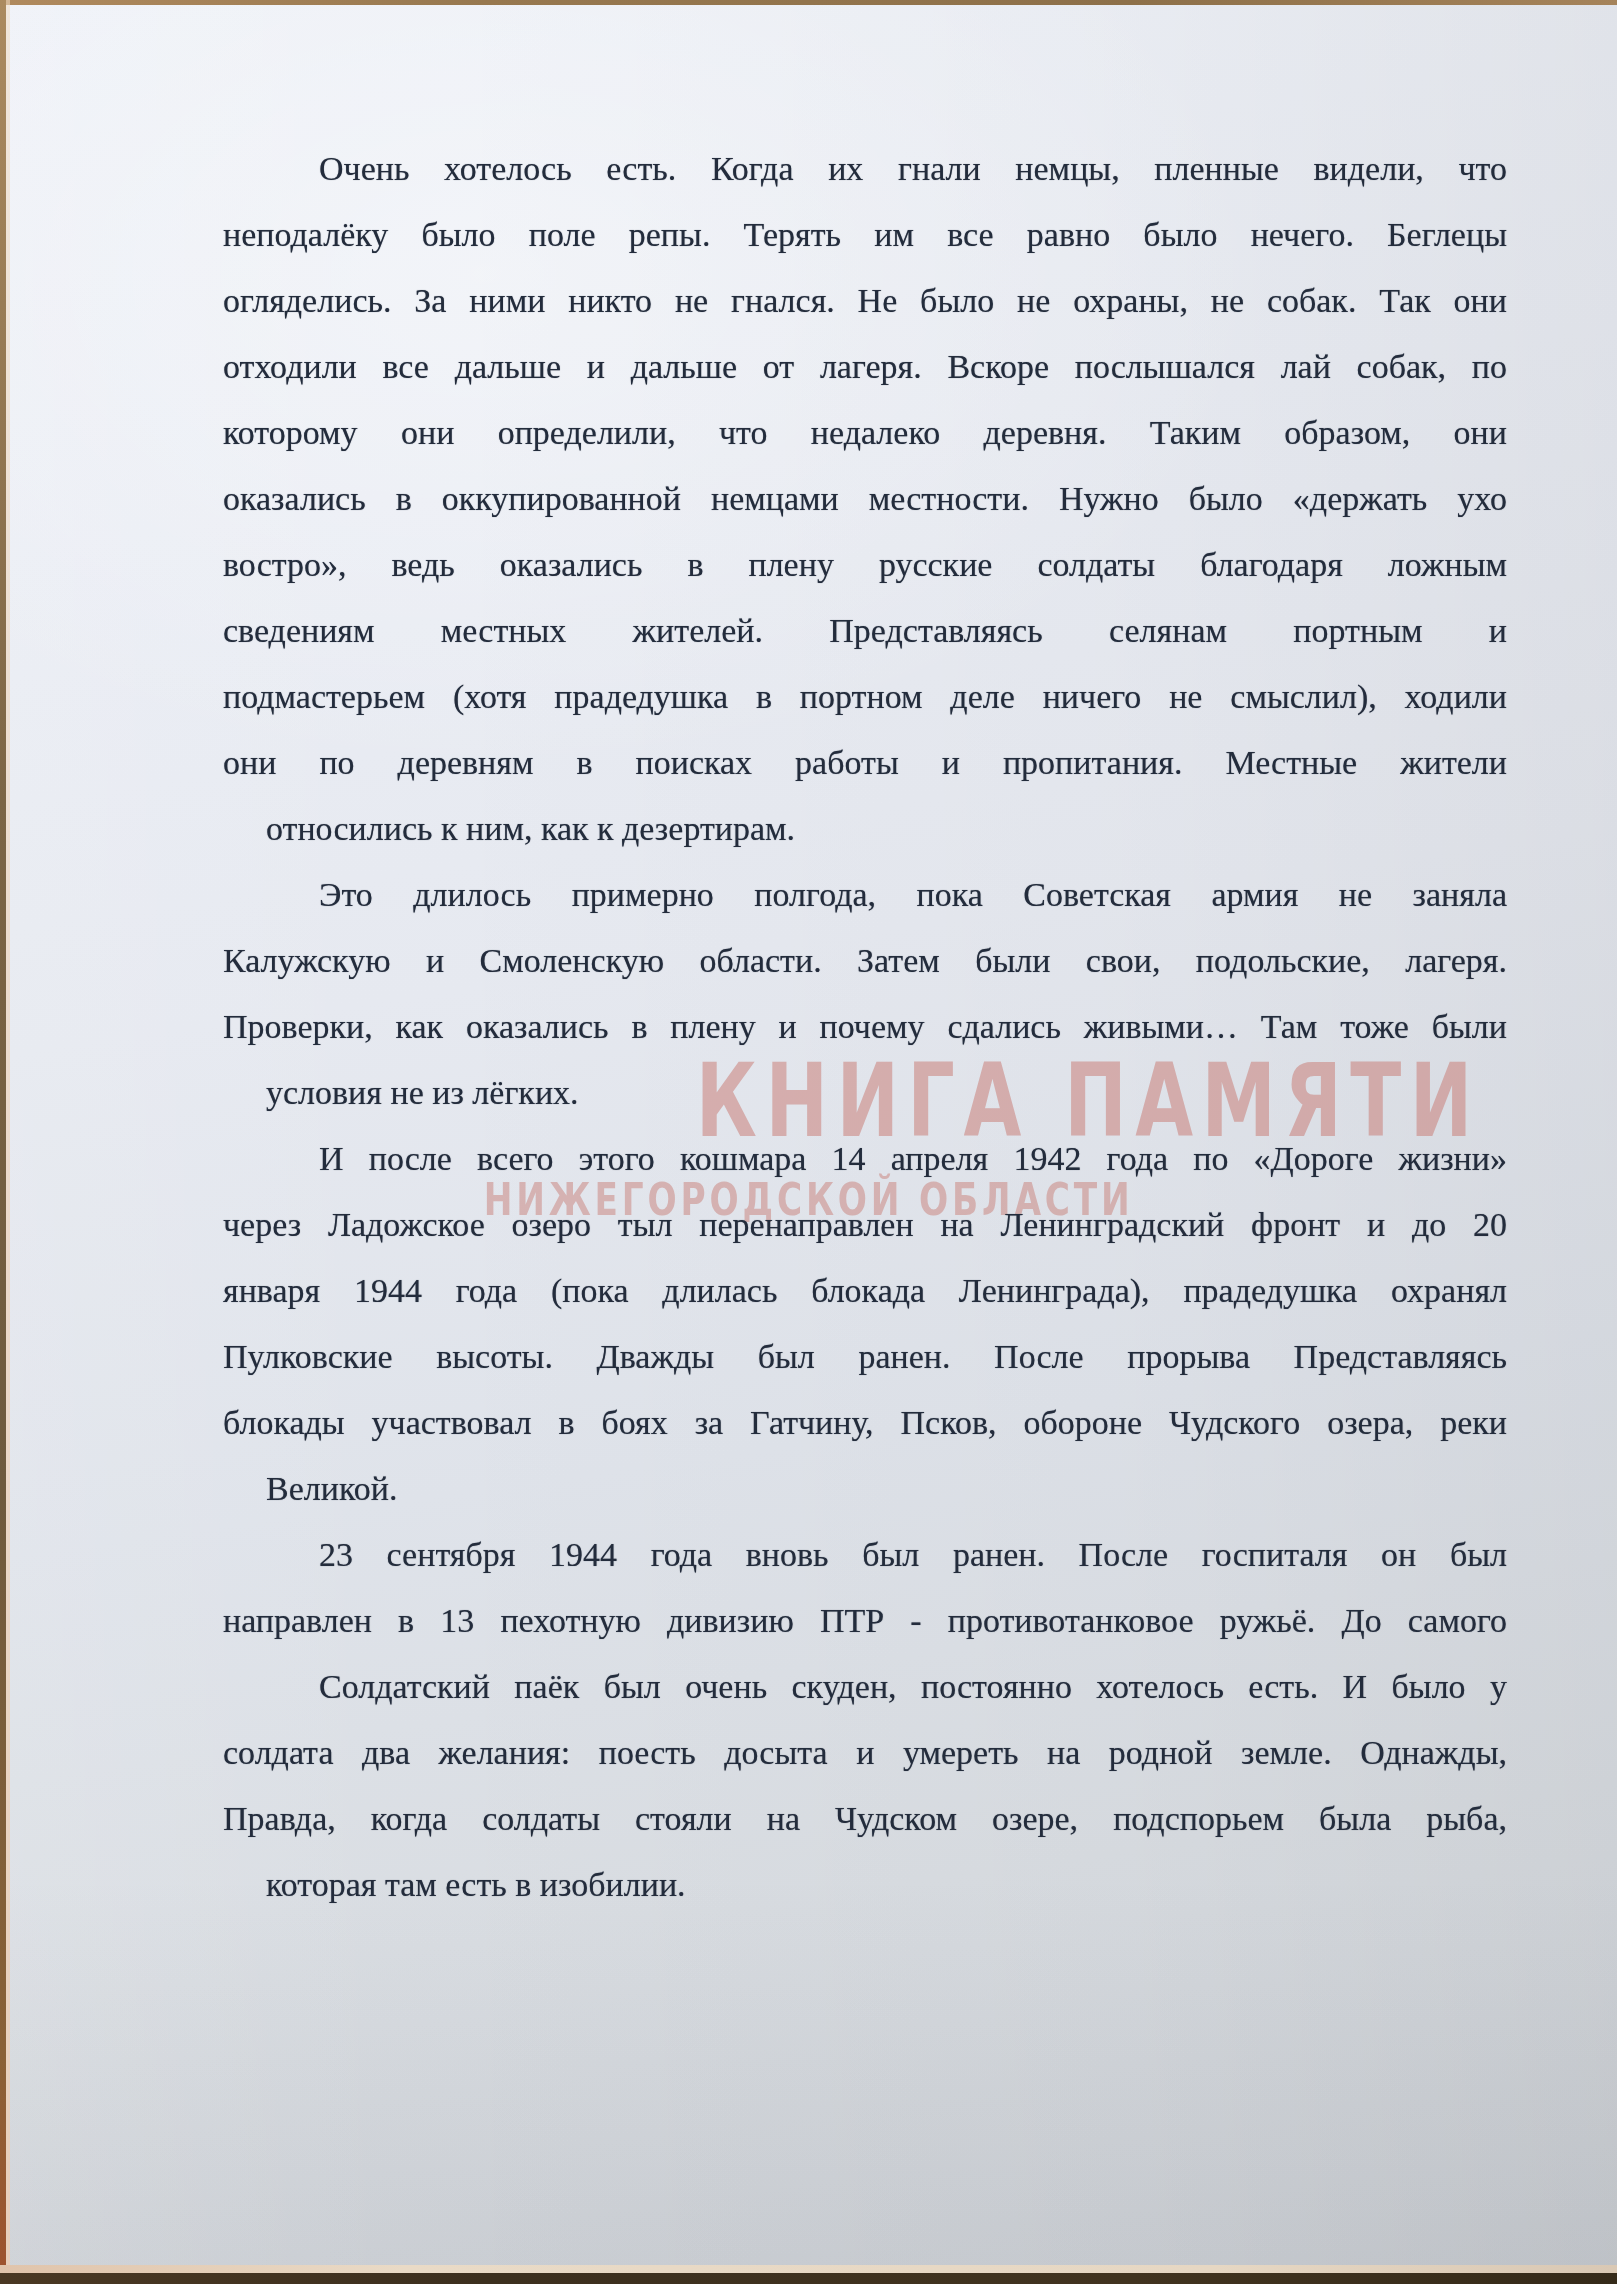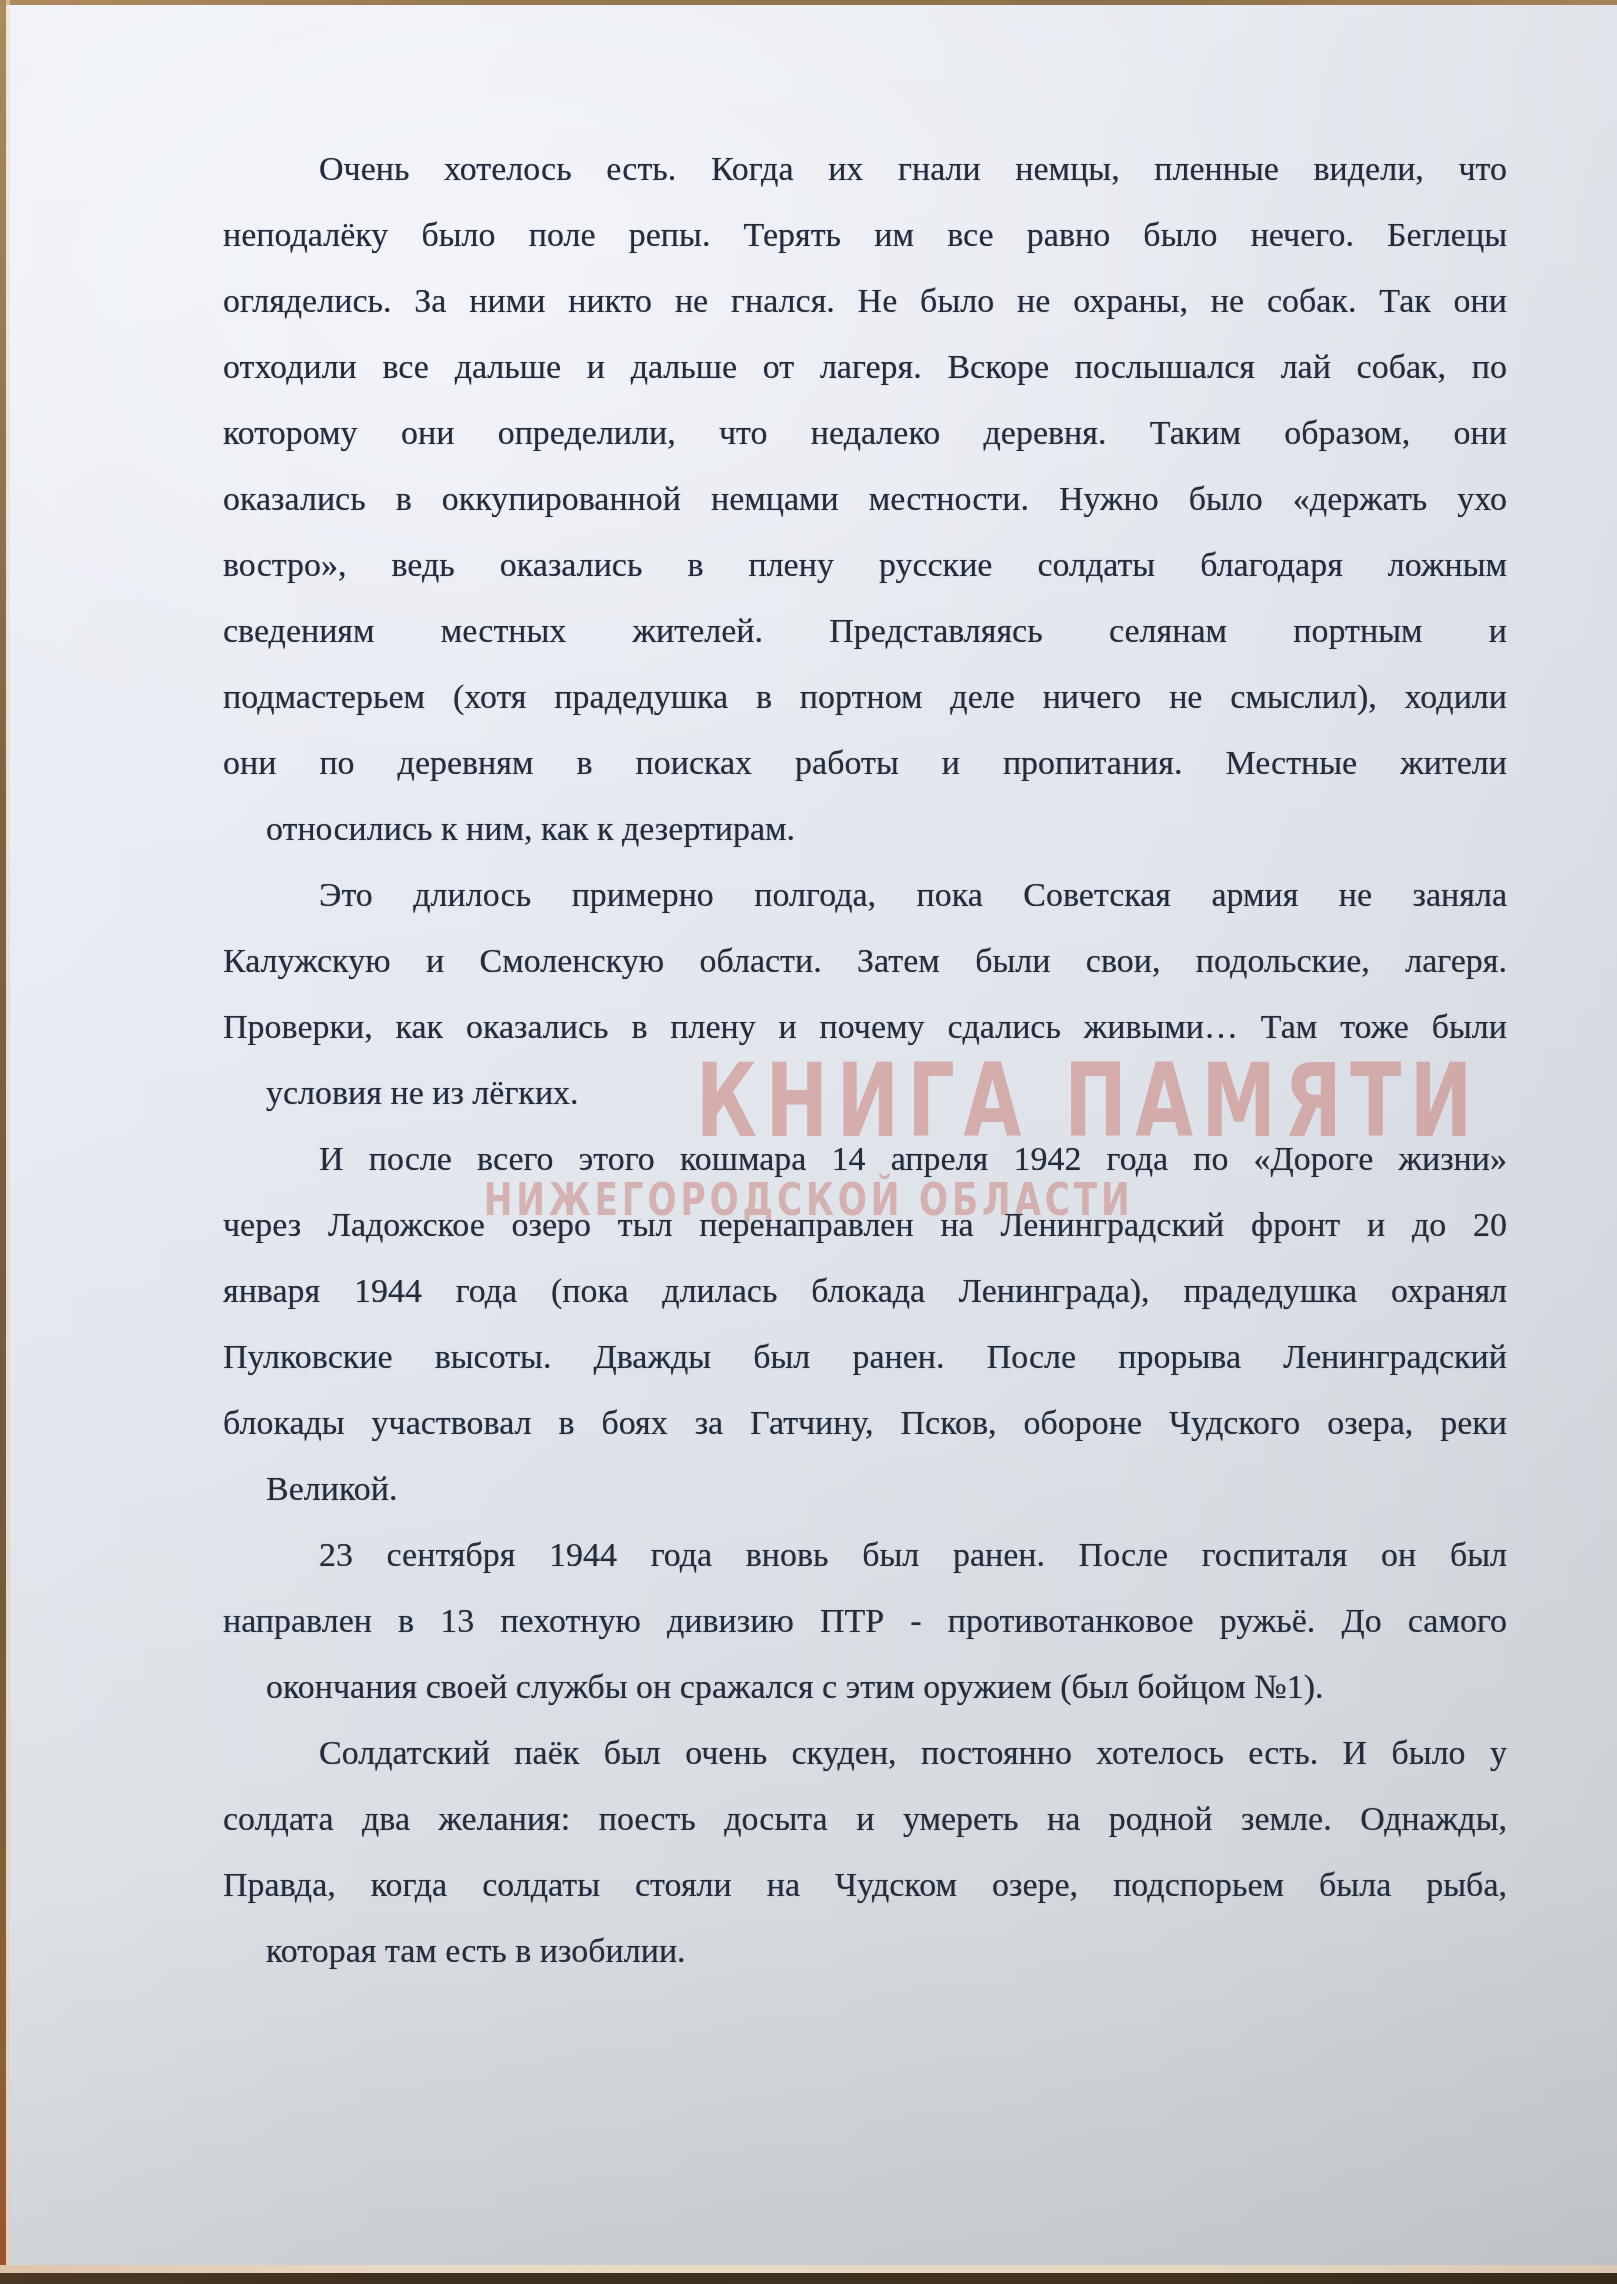--- a/index.html
+++ b/index.html
@@ -123,28 +123,27 @@
       <div class="paragraph">
         <div class="line first">Это длилось примерно полгода, пока Советская армия не заняла</div>
         <div class="line">Калужскую и Смоленскую области. Затем были свои, подольские, лагеря.</div>
         <div class="line">Проверки, как оказались в плену и почему сдались живыми… Там тоже были</div>
         <div class="line last">условия не из лёгких.</div>
       </div>
       <div class="paragraph">
         <div class="line first">И после всего этого кошмара 14 апреля 1942 года по «Дороге жизни»</div>
         <div class="line">через Ладожское озеро тыл перенаправлен на Ленинградский фронт и до 20</div>
         <div class="line">января 1944 года (пока длилась блокада Ленинграда), прадедушка охранял</div>
-        <div class="line">Пулковские высоты. Дважды был ранен. После прорыва Ленинградский</div>
+        <div class="line">Пулковские высоты. Дважды был ранен. После прорыва Представляясь</div>
         <div class="line">блокады участвовал в боях за Гатчину, Псков, обороне Чудского озера, реки</div>
         <div class="line last">Великой.</div>
       </div>
       <div class="paragraph">
         <div class="line first">23 сентября 1944 года вновь был ранен. После госпиталя он был</div>
         <div class="line">направлен в 13 пехотную дивизию ПТР - противотанковое ружьё. До самого</div>
-        <div class="line last">окончания своей службы он сражался с этим оружием (был бойцом №1).</div>
       </div>
       <div class="paragraph">
         <div class="line first">Солдатский паёк был очень скуден, постоянно хотелось есть. И было у</div>
         <div class="line">солдата два желания: поесть досыта и умереть на родной земле. Однажды,</div>
         <div class="line">Правда, когда солдаты стояли на Чудском озере, подспорьем была рыба,</div>
         <div class="line last">которая там есть в изобилии.</div>
       </div>
     </div>
 
   <div class="edge-top"></div>

